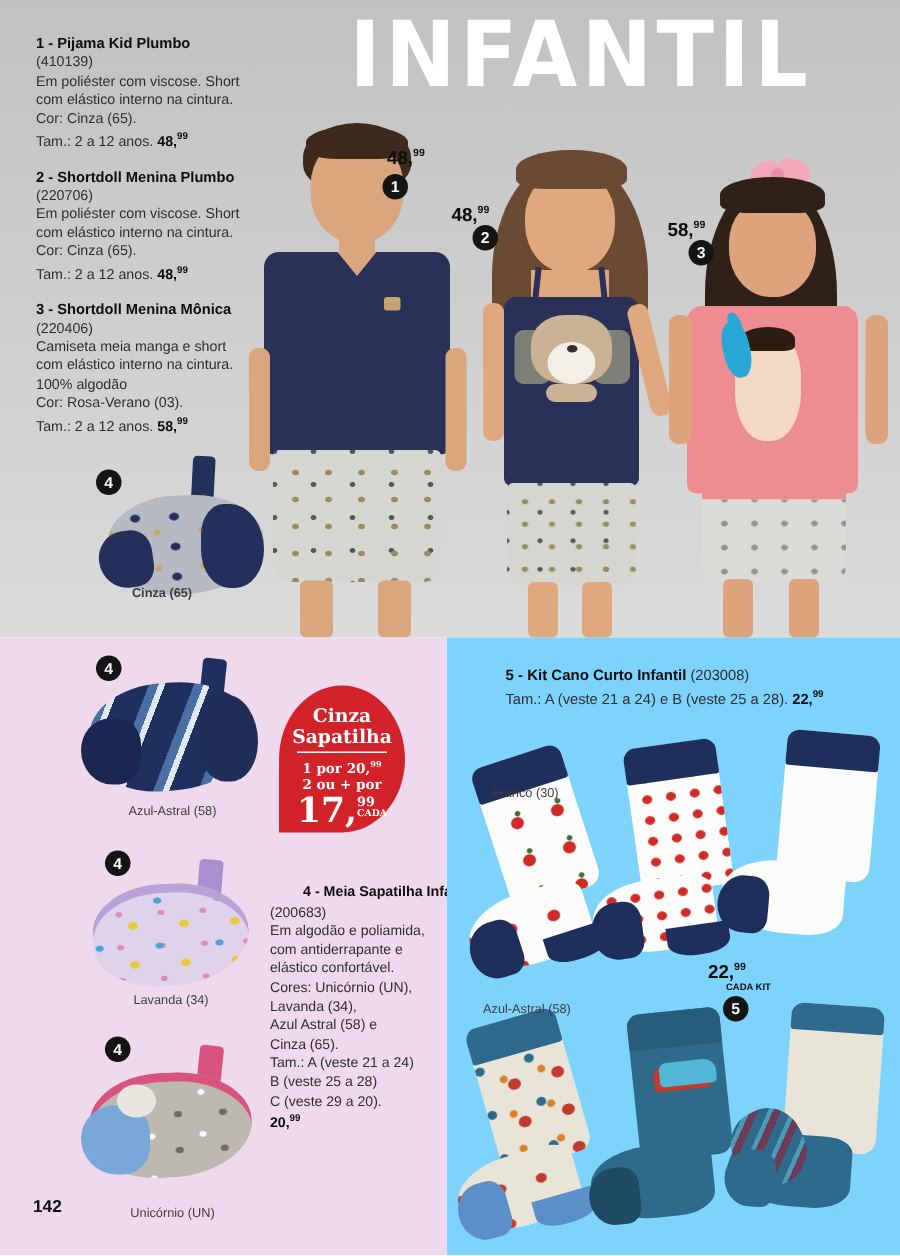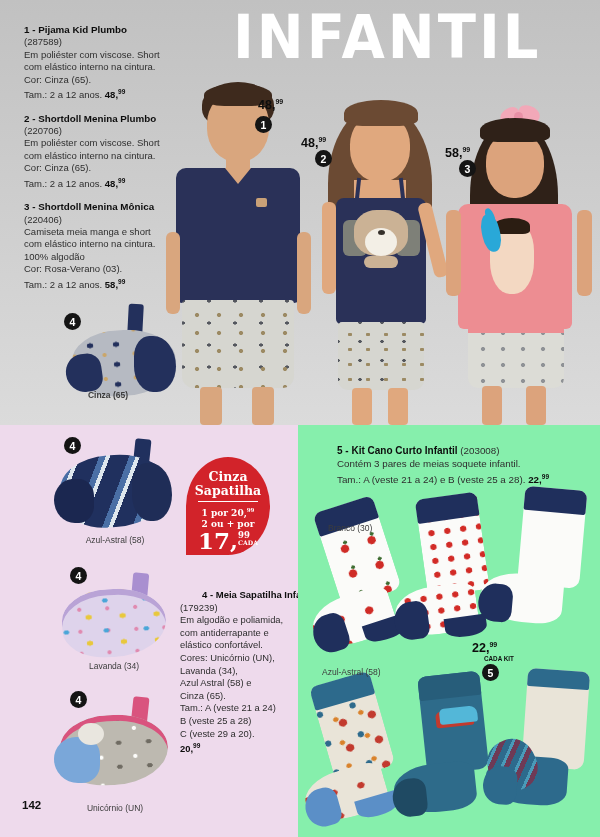--- a/index.html
+++ b/index.html
@@ -19,21 +19,21 @@
   .pprice{color:#0d0d0d;font-weight:bold;}
   sup{font-size:6.5px;}
   .num{position:absolute;width:17px;height:17px;border-radius:50%;background:#141414;
        color:#fff;font-size:10.5px;font-weight:bold;display:flex;align-items:center;
        justify-content:center;z-index:6;}
   .ptag{position:absolute;font-weight:bold;font-size:12.5px;color:#0d0d0d;z-index:6;}
   .ptag sup{font-size:7px;}
   .label{position:absolute;font-size:8.5px;color:#3c3c3c;text-align:center;z-index:5;}
   
   .pink{position:absolute;left:0;top:425px;width:298px;height:412px;background:#eedaec;}
-  .green{position:absolute;left:298px;top:425px;width:302px;height:412px;background:#86efac;}
+  .green{position:absolute;left:298px;top:425px;width:302px;height:412px;background:#7dd3fc;}
   .pagenum{position:absolute;left:22px;top:374px;font-weight:bold;font-size:11.5px;color:#111;}
   
   .badge{position:absolute;left:186px;top:32px;width:84px;height:98px;background:#d2232a;
          border-radius:50% 50% 50% 0;color:#fff;text-align:center;box-sizing:border-box;
          padding-top:13px;font-family:"DejaVu Serif","Liberation Serif",serif;z-index:7;}
   .b-t{font-weight:bold;font-size:12.5px;line-height:13.5px;}
   .b-rule{width:60px;height:1px;background:#fff;margin:4px auto 3px;}
   .b-offer{font-weight:bold;font-size:9px;line-height:10.5px;}
   .b-offer sup{font-size:5.5px;}
   .b-price{font-weight:bold;font-size:23px;line-height:22px;margin-top:1px;}
@@ -64,21 +64,21 @@
 
 <div class="page">
 
   <div class="photo">
 
     <div class="infantil">INFANTIL</div>
 
     <div class="desc">
       <div class="prod">
         <div class="prod-title">1 - Pijama Kid Plumbo</div>
-        <div>(287589)</div>
+        <div>(410139)</div>
         <div>Em poliéster com viscose. Short</div>
         <div>com elástico interno na cintura.</div>
         <div>Cor: Cinza (65).</div>
         <div>
           <span>Tam.: 2 a 12 anos.</span>
           <span class="pprice">
             <span>48,</span><sup>99</sup>
           </span>
         </div>
       </div>
@@ -229,21 +229,21 @@
     <div class="noshow" style="left:48px;top:266px;width:135px;height:110px;">
       <div class="ns-tab" style="left:84px;top:6px;width:16px;height:30px;background:#d9537e;transform:rotate(6deg);"></div>
       <div class="ns-body" style="left:12px;top:24px;width:108px;height:70px;background:#bdb9b0;transform:rotate(-3deg);box-shadow:inset 0 6px 0 #d9537e;background-image:radial-gradient(#6f6b62 2.5px,transparent 3px),radial-gradient(#fdfdfb 2px,transparent 2.6px);background-size:30px 24px,34px 28px;background-position:44px 16px,58px 28px;"></div>
       <div class="ns-patch" style="left:6px;top:46px;width:46px;height:46px;background:#7aa7d9;border-radius:55% 45% 45% 60%;"></div>
       <div class="ns-patch" style="left:30px;top:32px;width:26px;height:22px;background:#e9e6df;border-radius:50%;"></div>
     </div>
     <div class="label" style="left:80px;top:362px;width:70px;margin-top:16px;">Unicórnio (UN)</div>
 
     <div class="desc" style="left:180px;top:164px;width:126px;line-height:12.6px;font-size:9.4px;">
       <div class="prod-title" style="white-space:nowrap;font-size:9.5px;margin-left:22px;">4 - Meia Sapatilha Infantil</div>
-      <div>(179239)</div>
+      <div>(200683)</div>
       <div>Em algodão e poliamida,</div>
       <div>com antiderrapante e</div>
       <div>elástico confortável.</div>
       <div>Cores: Unicórnio (UN),</div>
       <div>Lavanda (34),</div>
       <div>Azul Astral (58) e</div>
       <div>Cinza (65).</div>
       <div>Tam.: A (veste 21 a 24)</div>
       <div>B (veste 25 a 28)</div>
       <div>C (veste 29 a 20).</div>
@@ -255,21 +255,20 @@
     <div class="pagenum">142</div>
   </div>
 
   <div class="green">
 
     <div class="desc" style="left:39px;top:20px;width:240px;font-size:9.8px;line-height:12.8px;">
       <div>
         <span class="prod-title" style="font-size:10px;">5 - Kit Cano Curto Infantil</span>
         <span>(203008)</span>
       </div>
-      <div>Contém 3 pares de meias soquete infantil.</div>
       <div>
         <span>Tam.: A (veste 21 a 24) e B (veste 25 a 28).</span>
         <span class="pprice">
           <span>22,</span><sup>99</sup>
         </span>
       </div>
     </div>
 
     <div class="label" style="left:30px;top:98px;width:60px;text-align:left;">Branco (30)</div>
 

